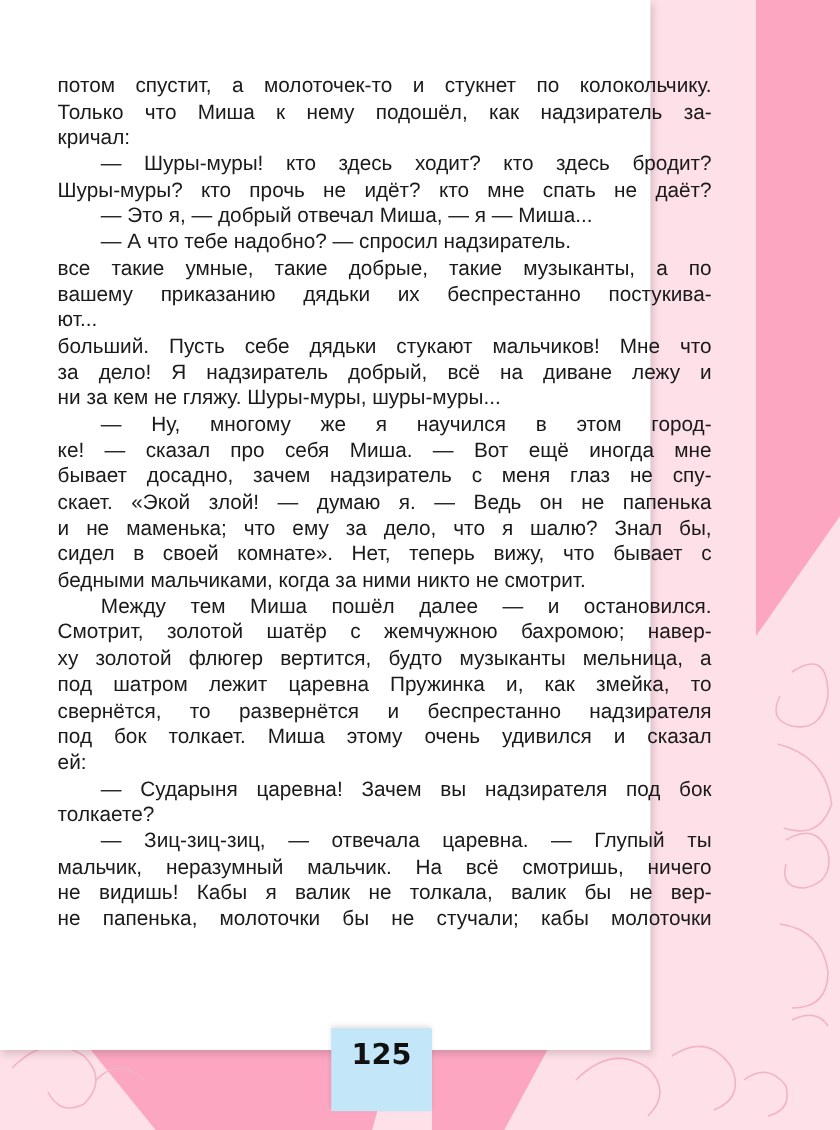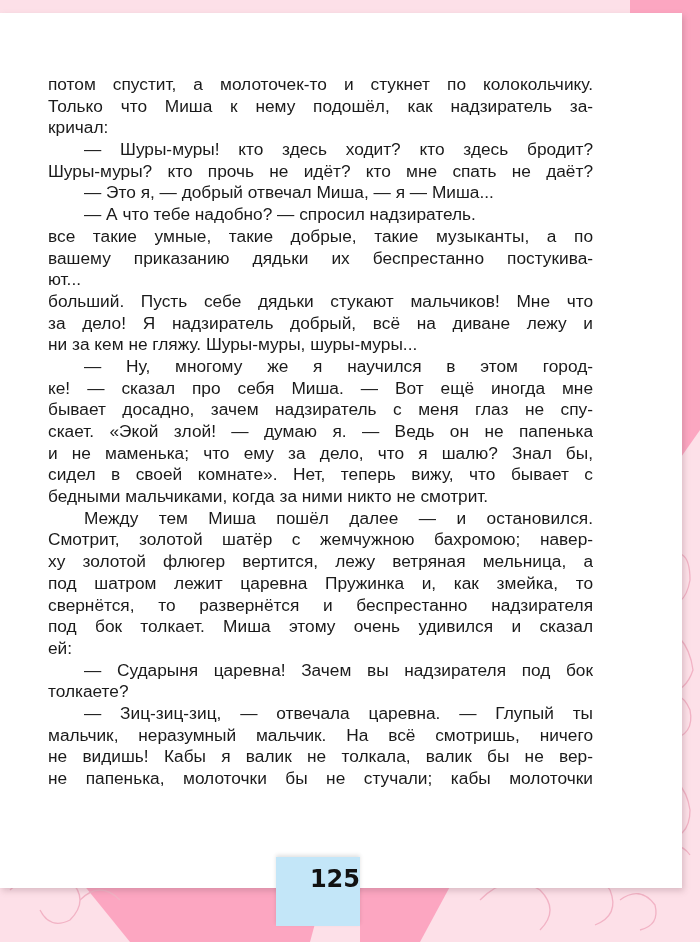--- a/index.html
+++ b/index.html
@@ -22,39 +22,39 @@
     background: #fca6c1;
     clip-path: polygon(70px 0, 330px 0, 310px 74px, 130px 74px);
   }
   .bg-pink-bottom2 {
     position: absolute; left: 0; top: 868px; width: 700px; height: 74px;
     background: #fca6c1;
     clip-path: polygon(360px 0, 460px 0, 420px 74px, 360px 74px);
   }
   .ornament { position: absolute; left: 0; top: 0; width: 700px; height: 942px; pointer-events: none; }
   .page {
-    position: absolute; left: 0; top: 13px; width: 682px; height: 875px;
+    position: absolute; left: 0; top: 0; width: 542px; height: 875px;
     background: #ffffff;
     box-shadow: 2px 3px 6px rgba(120,80,90,0.25);
   }
   .text-block {
     position: absolute; left: 48px; top: 61px; width: 545px;
     font-size: 17.3px; line-height: 21.7px; color: #1a1a1a;
     text-align: justify;
   }
   .text-block .line {
     display: block; text-align: justify; text-align-last: justify; white-space: nowrap;
     overflow: hidden; height: 21.7px;
   }
   .text-block .line.last { text-align-last: left; }
   .page-num-tab {
     position: absolute; left: 276px; top: 857px; width: 84px; height: 69px;
     background: #c3e6f8;
     box-shadow: 0 -2px 4px rgba(0,0,0,0.12);
-    text-align: right;
+    text-align: center;
   }
   .page-num {
     display: block; margin-top: 8px;
     font-family: "DejaVu Sans", sans-serif; font-weight: bold; font-size: 24px; color: #111;
   }
 </style>
 </head>
 <body>
 
 <div class="bg-pink-strip"></div>
@@ -94,21 +94,21 @@
       <span class="line last">ни за кем не гляжу. Шуры-муры, шуры-муры...</span>
       <span class="line" style="padding-left: 36px;">— Ну, многому же я научился в этом город-</span>
       <span class="line">ке! — сказал про себя Миша. — Вот ещё иногда мне</span>
       <span class="line">бывает досадно, зачем надзиратель с меня глаз не спу-</span>
       <span class="line">скает. «Экой злой! — думаю я. — Ведь он не папенька</span>
       <span class="line">и не маменька; что ему за дело, что я шалю? Знал бы,</span>
       <span class="line">сидел в своей комнате». Нет, теперь вижу, что бывает с</span>
       <span class="line last">бедными мальчиками, когда за ними никто не смотрит.</span>
       <span class="line" style="padding-left: 36px;">Между тем Миша пошёл далее — и остановился.</span>
       <span class="line">Смотрит, золотой шатёр с жемчужною бахромою; навер-</span>
-      <span class="line">ху золотой флюгер вертится, лежу ветряная мельница, а</span>
+      <span class="line">ху золотой флюгер вертится, будто музыканты мельница, а</span>
       <span class="line">под шатром лежит царевна Пружинка и, как змейка, то</span>
       <span class="line">свернётся, то развернётся и беспрестанно надзирателя</span>
       <span class="line">под бок толкает. Миша этому очень удивился и сказал</span>
       <span class="line last">ей:</span>
       <span class="line" style="padding-left: 36px;">— Сударыня царевна! Зачем вы надзирателя под бок</span>
       <span class="line last">толкаете?</span>
       <span class="line" style="padding-left: 36px;">— Зиц-зиц-зиц, — отвечала царевна. — Глупый ты</span>
       <span class="line">мальчик, неразумный мальчик. На всё смотришь, ничего</span>
       <span class="line">не видишь! Кабы я валик не толкала, валик бы не вер-</span>
       <span class="line">не папенька, молоточки бы не стучали; кабы молоточки</span>

